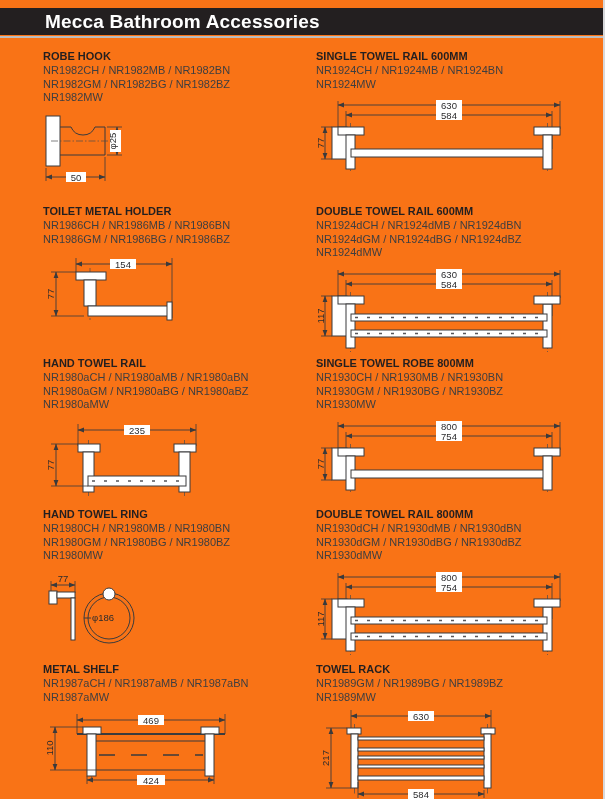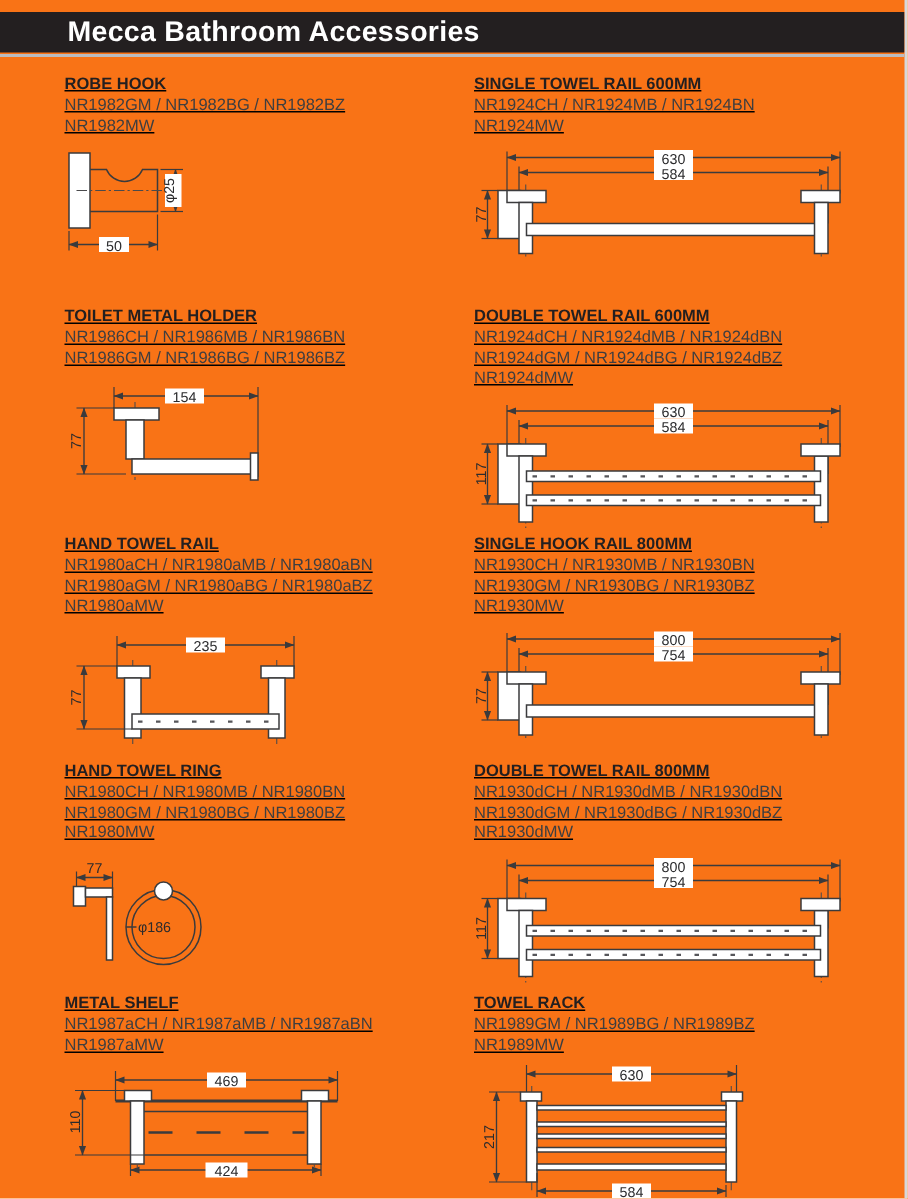--- a/index.html
+++ b/index.html
@@ -3,21 +3,21 @@
 <meta charset="utf-8">
 <style>
   html,body{margin:0;padding:0;background:#fff;}
   .page{width:605px;height:799px;background:#f97316;position:relative;overflow:hidden;
         font-family:"Liberation Sans", sans-serif;border-right:2px solid #d8d8da;box-sizing:border-box;}
   .header-bar{margin-top:8px;height:27px;background:#231f20;}
   .header-bar h1{margin:0;padding-left:45px;font-size:19px;line-height:27px;font-weight:bold;color:#ffffff;letter-spacing:.2px;}
   .header-rule{height:2px;background:#bcbcbe;margin-top:1px;}
   .content{display:grid;grid-template-columns:273px 289px;grid-template-rows:155px 152px 151px 155px auto;
            padding:12px 0 0 43px;}
-  .cell{overflow:visible;text-decoration:underline;}
+  .cell{overflow:visible;}
   .pname{margin:0 0 2px 0;font-size:11px;font-weight:bold;color:#231f20;}
   .pmodels{margin:0;font-size:11px;line-height:13.5px;color:#3e3e40;}
   svg.drw{display:block;overflow:visible;}
   .ol{stroke:#3b3b3d;stroke-width:1;fill:#ffffff;}
   .ln{stroke:#3b3b3d;stroke-width:1;fill:none;}
   .thick{stroke:#3b3b3d;stroke-width:2;fill:none;}
   .dim{stroke:#3b3b3d;stroke-width:.9;fill:none;}
   .ext{stroke:#3b3b3d;stroke-width:.8;fill:none;}
   .cl{stroke:#4a4a4c;stroke-width:.7;fill:none;stroke-dasharray:7 2 1.5 2;}
   .hatch{stroke:#56565a;stroke-width:1.5;fill:none;stroke-dasharray:3 9;}
@@ -40,20 +40,21 @@
 
   <div class="header-bar">
     <h1>Mecca Bathroom Accessories</h1>
   </div>
   <div class="header-rule"></div>
 
   <div class="content">
 
     <section class="cell">
       <h2 class="pname">ROBE HOOK</h2>
+      <p class="pmodels">NR1982CH / NR1982MB / NR1982BN</p>
       <p class="pmodels">NR1982GM / NR1982BG / NR1982BZ</p>
       <p class="pmodels">NR1982MW</p>
       <svg class="drw" width="100" height="72" viewBox="0 0 100 72" style="margin-top:8px">
         <rect class="ol" x="3" y="3" width="14" height="50"></rect>
         <path class="ln" d="M17,14 L28,14 A13,13 0 0 0 52,14 L62,14 L62,42 L17,42"></path>
         <line class="cl" x1="8" y1="28" x2="70" y2="28"></line>
         <line class="ext" x1="3" y1="55" x2="3" y2="68"></line>
         <line class="ext" x1="62" y1="44" x2="62" y2="68"></line>
         <line class="dim" x1="3" y1="64" x2="62" y2="64" marker-start="url(#arw)" marker-end="url(#arw)"></line>
         <rect class="wbg" x="23" y="59" width="20" height="10"></rect>
@@ -172,21 +173,21 @@
         <rect class="ol" x="34" y="56" width="98" height="10"></rect>
         <line class="hatch" x1="38" y1="61" x2="128" y2="61"></line>
         <line class="ext" x1="24" y1="24" x2="-3" y2="24"></line>
         <line class="ext" x1="34" y1="66" x2="-3" y2="66"></line>
         <line class="dim" x1="2" y1="24" x2="2" y2="66" marker-start="url(#arw)" marker-end="url(#arw)"></line>
         <text class="dt" x="0" y="45" text-anchor="middle" transform="rotate(-90 0 45)">77</text>
       </svg>
     </section>
 
     <section class="cell">
-      <h2 class="pname">SINGLE HOOK RAIL 800MM</h2>
+      <h2 class="pname">SINGLE TOWEL ROBE 800MM</h2>
       <p class="pmodels">NR1930CH / NR1930MB / NR1930BN</p>
       <p class="pmodels">NR1930GM / NR1930BG / NR1930BZ</p>
       <p class="pmodels">NR1930MW</p>
       <svg class="drw" width="256" height="80" viewBox="-8 0 256 80" style="margin-top:6px">
         <line class="ext" x1="14" y1="4" x2="14" y2="32"></line>
         <line class="ext" x1="236" y1="4" x2="236" y2="32"></line>
         <line class="dim" x1="14" y1="8" x2="236" y2="8" marker-start="url(#arw)" marker-end="url(#arw)"></line>
         <line class="ext" x1="22" y1="14" x2="22" y2="52"></line>
         <line class="ext" x1="228" y1="14" x2="228" y2="52"></line>
         <line class="dim" x1="22" y1="18" x2="228" y2="18" marker-start="url(#arw)" marker-end="url(#arw)"></line>

